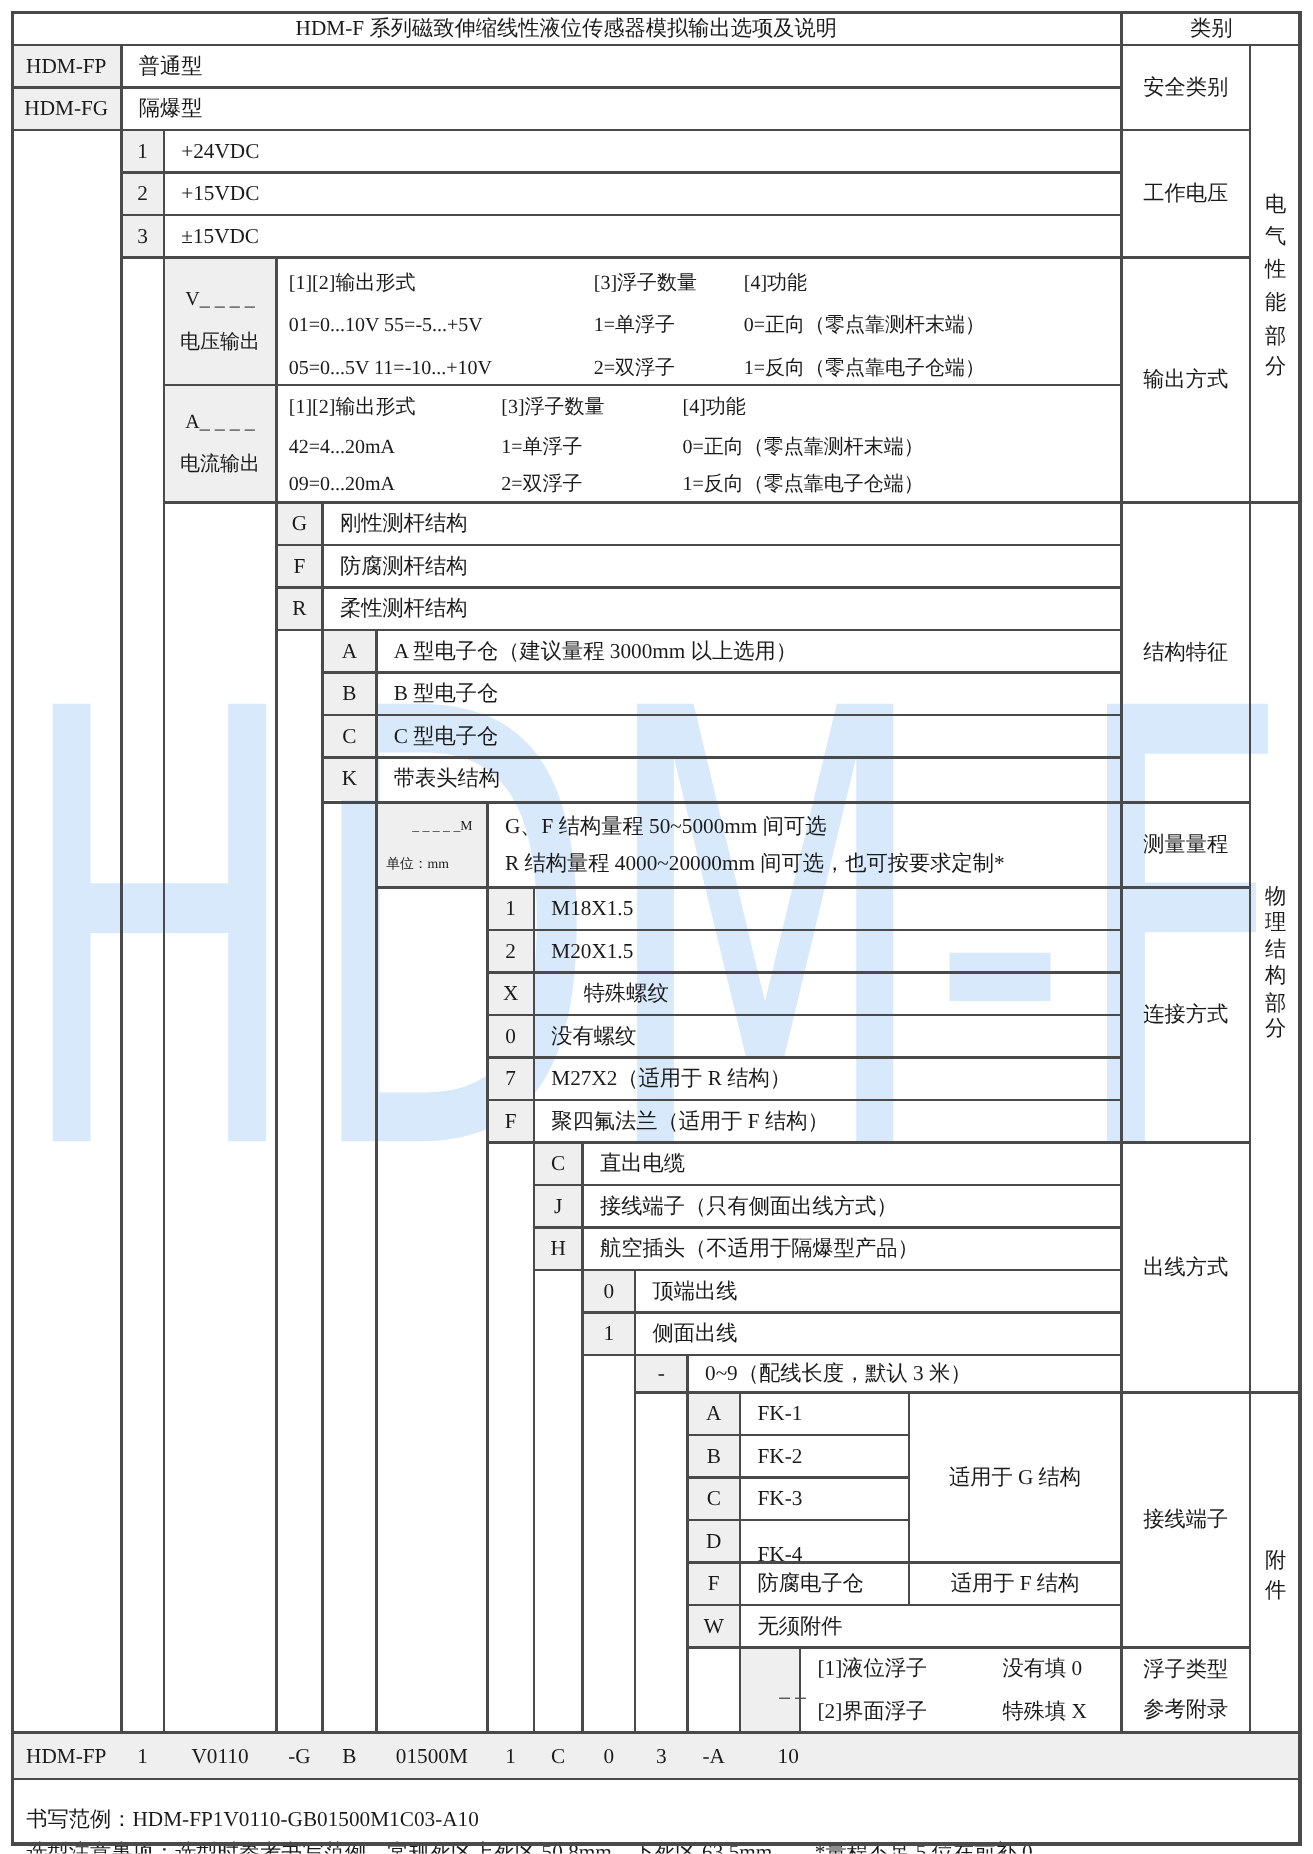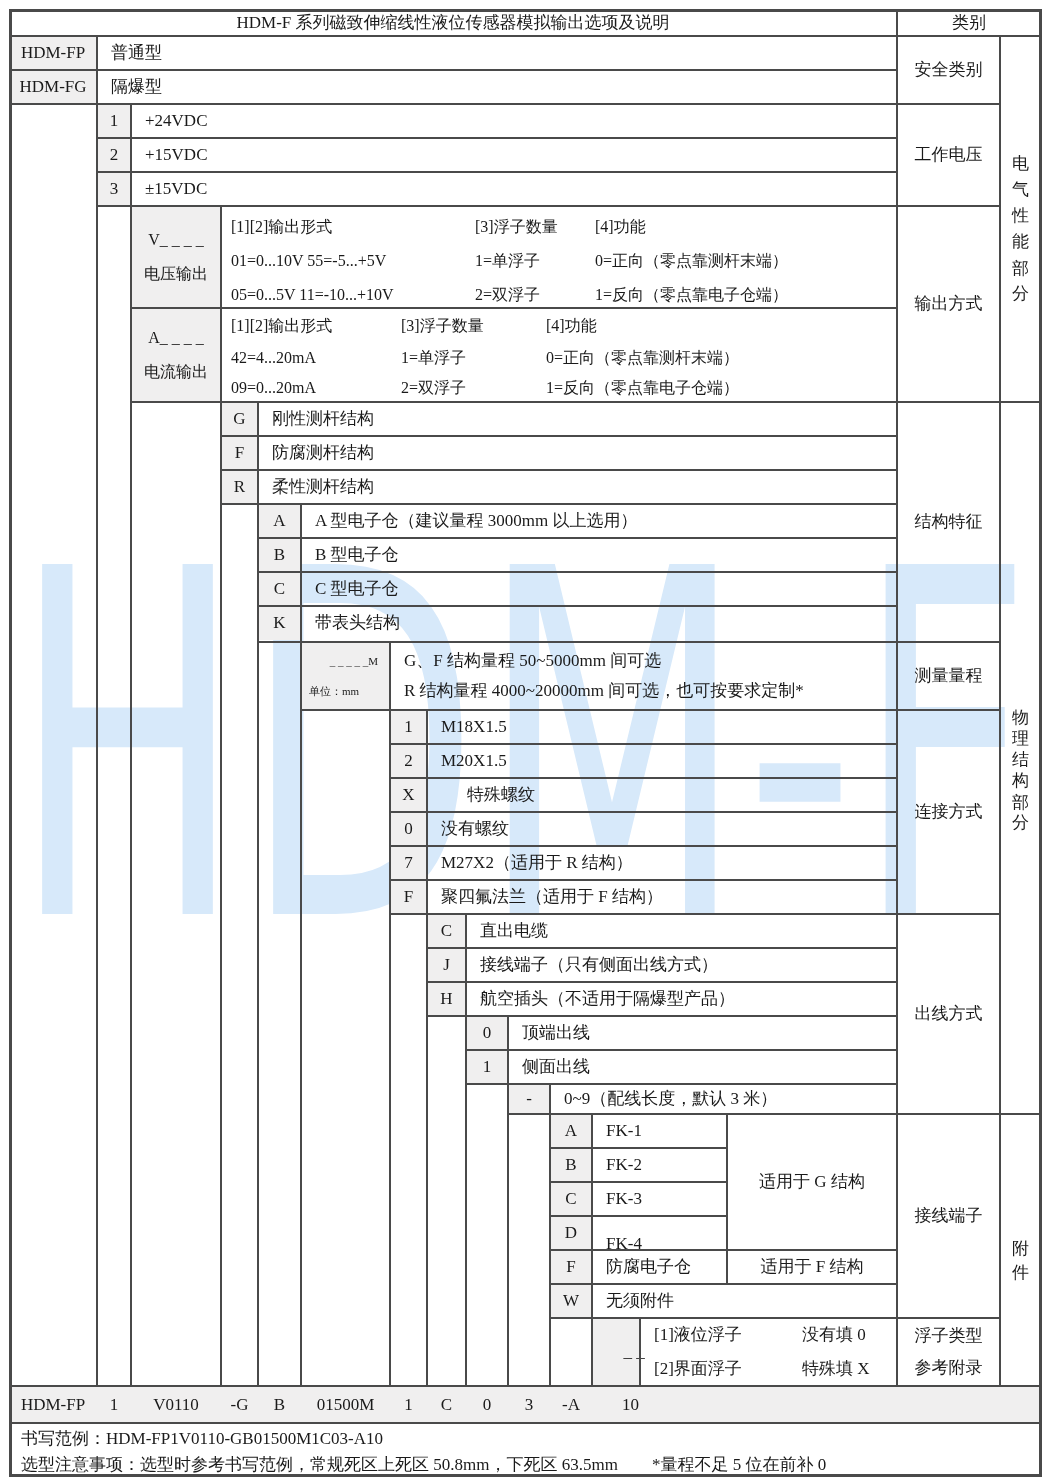--- a/index.html
+++ b/index.html
@@ -208,21 +208,21 @@
     <span class="exv" style="left:249px;width:43px;">B</span>
     <span class="exv" style="left:292px;width:89px;">01500M</span>
     <span class="exv" style="left:381px;width:37px;">1</span>
     <span class="exv" style="left:418px;width:39px;">C</span>
     <span class="exv" style="left:457px;width:42px;">0</span>
     <span class="exv" style="left:499px;width:42px;">3</span>
     <span class="exv" style="left:541px;width:42px;">-A</span>
     <span class="exv" style="left:583px;width:77px;">10</span>
   </div>
 
-  <div class="cell z2" style="left:9px;top:1423px;width:1032px;height:53px;padding-top:3px;border-radius:15px;">
+  <div class="cell z2" style="left:9px;top:1423px;width:1032px;height:53px;padding-top:20px;border-radius:15px;">
     <div class="notes-line">书写范例：HDM-FP1V0110-GB01500M1C03-A10</div>
     <div class="notes-line">选型注意事项：选型时参考书写范例，常规死区上死区 50.8mm，下死区 63.5mm　　*量程不足 5 位在前补 0</div>
   </div>
 
   <svg id="grid" width="1050" height="1483">
     <g stroke="#4a4a4a" stroke-width="2" shape-rendering="crispEdges">
 
       <rect x="10" y="10" width="1030" height="1465" fill="none" stroke-width="3"></rect>
 
       <line x1="97" y1="36" x2="97" y2="1386"></line>

